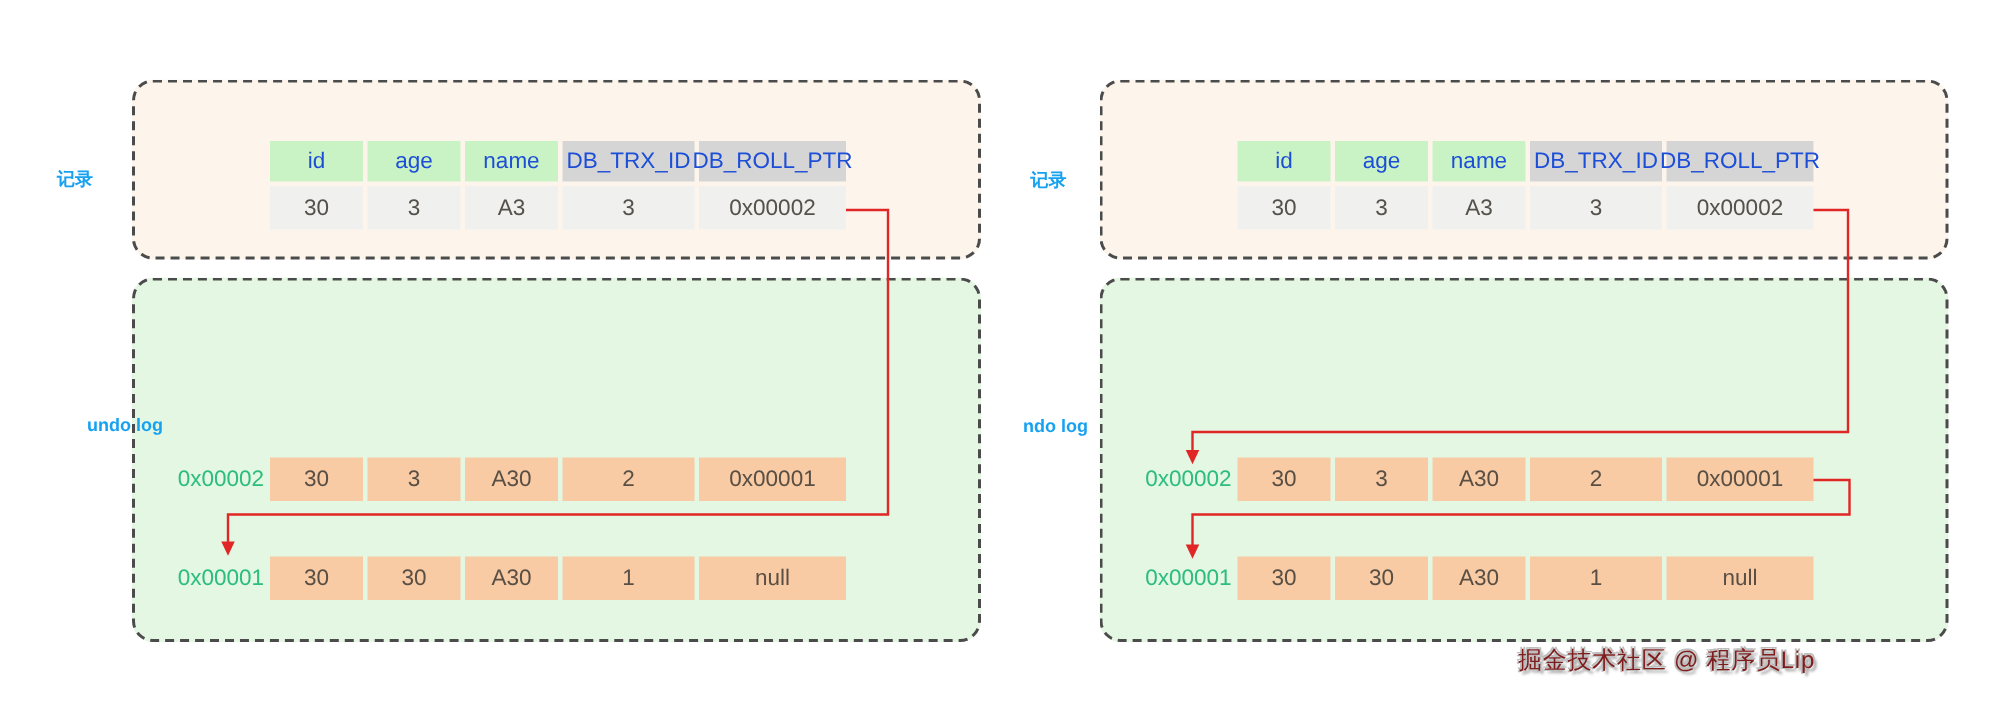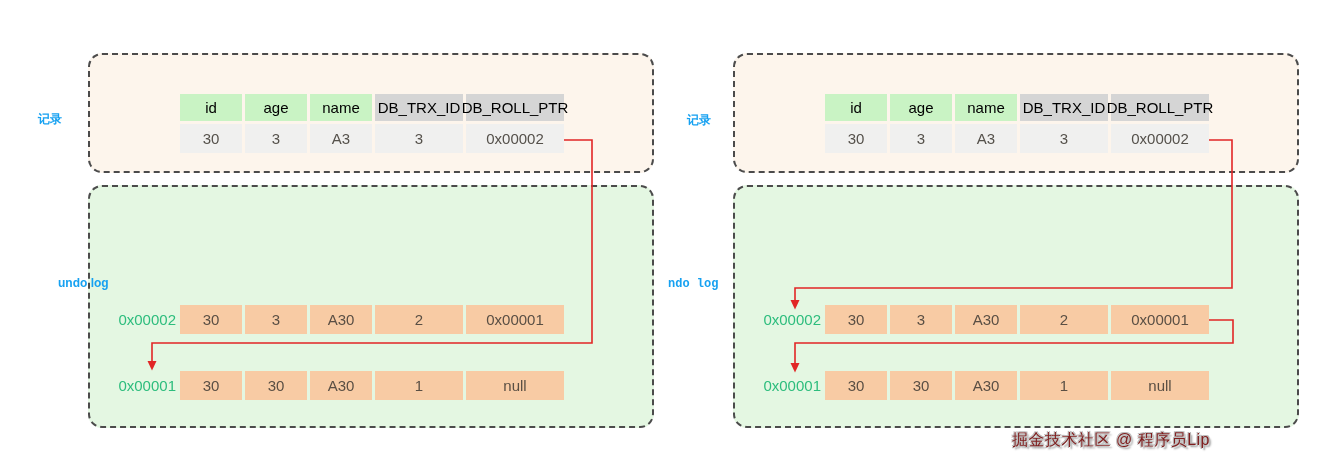--- a/index.html
+++ b/index.html
@@ -13,40 +13,40 @@
   .record-box{position:absolute;left:0;top:53px;width:562px;height:116px;
     background:#fdf5ec;border:2px dashed #4b4b4b;border-radius:14px;}
   .undo-box{position:absolute;left:0;top:185px;width:562px;height:239px;
     background:#e4f7e2;border:2px dashed #4b4b4b;border-radius:14px;}
 
   .trow{position:absolute;left:92px;display:grid;
     grid-template-columns:62px 62px 62px 88px 98px;column-gap:3px;}
   .trow .cell{display:flex;align-items:center;justify-content:center;
     font-size:15px;white-space:nowrap;}
   .hdr-row{top:94px;height:27px;}
-  .hdr-row .cell{color:#000000;}
+  .hdr-row .cell{color:#1d4ed8;}
   .hdr-green{background:#c9f3c4;}
   .hdr-gray{background:#d5d5d5;}
   .val-row{top:124px;height:29px;}
   .val-row .cell{background:#f0f0ef;color:#55514b;}
 
   .undo-row1{top:305px;height:29px;}
   .undo-row2{top:371px;height:29px;}
   .undo-cell{background:#f8cba4;color:#5a4f44;}
 
   .addr{position:absolute;left:26px;width:62px;height:29px;display:flex;
     align-items:center;justify-content:flex-end;color:#2dbd7d;font-size:15px;white-space:nowrap;}
   .addr.r1{top:305px;}
   .addr.r2{top:371px;}
 
   .side-label{position:absolute;color:#16a1f1;font-size:12px;font-weight:bold;white-space:nowrap;}
   .lbl-rec-left{left:38px;top:111px;}
   .lbl-undo-left{left:27px;top:276px;margin-left:31px;}
   .lbl-rec-right{left:687px;top:112px;}
-  .lbl-undo-right{left:668px;top:277px;font-family:Liberation Mono, monospace;}
+  .lbl-undo-right{left:682px;top:277px;}
 
   .arrows{position:absolute;left:0;top:0;width:1337px;height:472px;pointer-events:none;}
 
   .watermark{position:absolute;left:1012px;top:430px;font-size:16px;color:#7f1d1d;
     white-space:nowrap;letter-spacing:0.5px;
     text-shadow:-1px -1px 0 #bdbdbd,1px -1px 0 #bdbdbd,-1px 1px 0 #bdbdbd,2px 2px 2px #8a8a8a;}
 </style>
 </head>
 <body>
 

